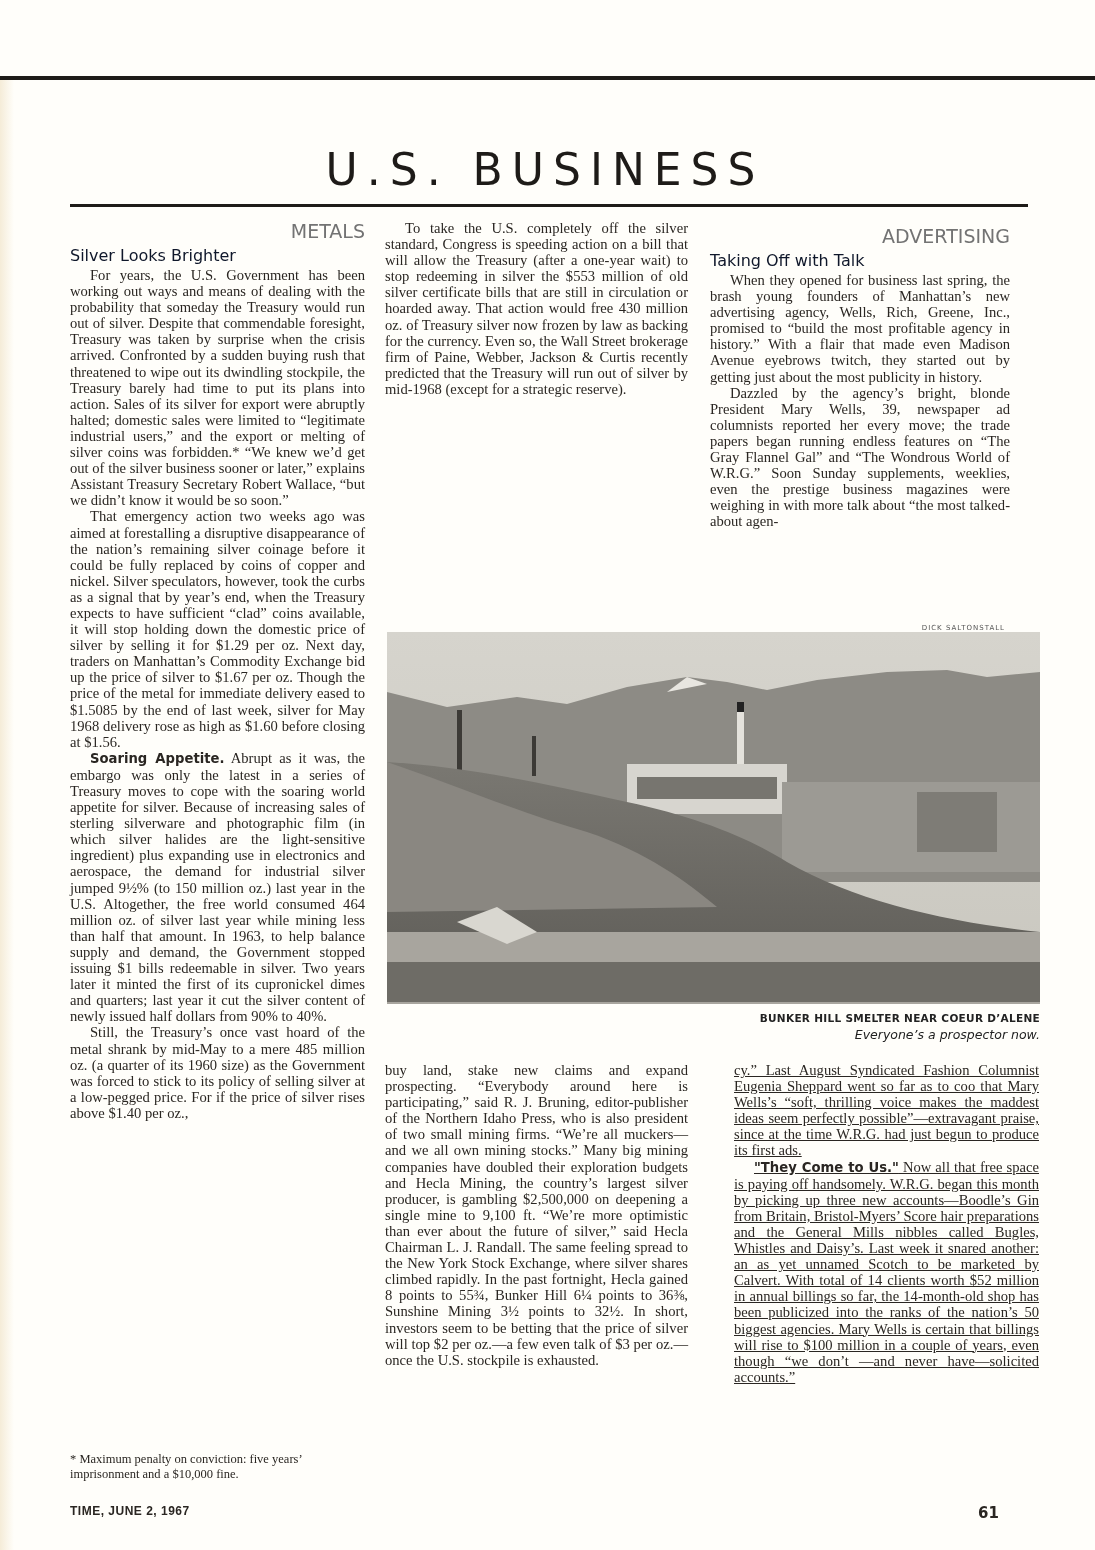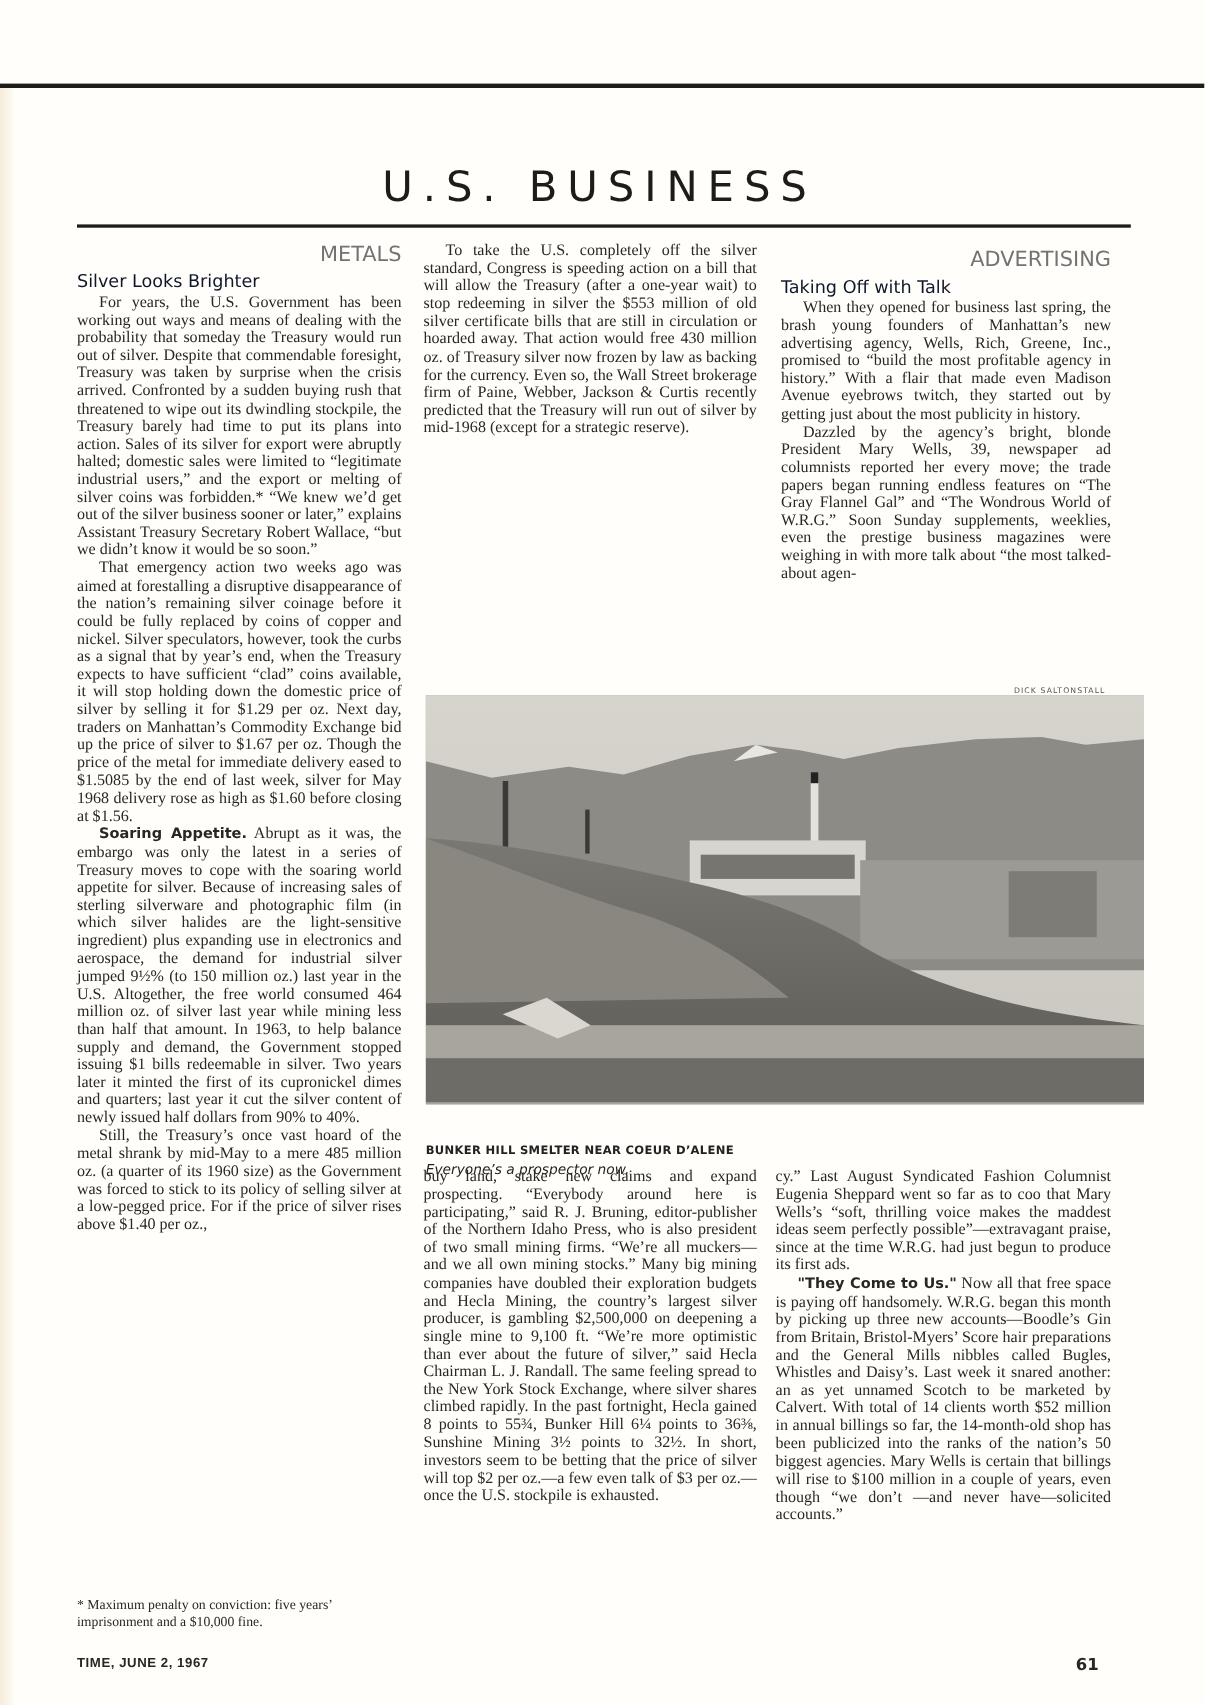--- a/index.html
+++ b/index.html
@@ -6,53 +6,53 @@
   body {
     width: 1095px; height: 1550px; position: relative; overflow: hidden;
     background: #fffefa;
     font-family: "Liberation Serif", serif;
     color: #2a2622;
   }
   .page-edge { position: absolute; left: 0; top: 78px; width: 14px; height: 1472px;
     background: linear-gradient(to right, #f5ecd8, #fffefa); }
   .top-rule { position: absolute; left: 0; top: 76px; width: 1095px; height: 4px; background: #1e1b18; }
   .masthead { position: absolute; left: 60px; top: 150px; width: 970px; text-align: center;
-    font-family: "DejaVu Sans", sans-serif; font-size: 38px; letter-spacing: 9px; font-weight: normal;
+    font-family: "DejaVu Sans", sans-serif; font-size: 44px; letter-spacing: 9px; font-weight: normal;
     color: #1e1b18; line-height: 40px; }
   .mast-rule { position: absolute; left: 70px; top: 204px; width: 958px; height: 3px; background: #1e1b18; }
 
   .col { position: absolute; font-size: 14.6px; line-height: 16.1px; text-align: justify;
     hyphens: manual; }
   .col p { margin: 0; text-indent: 20px; }
   .col p.noindent { text-indent: 0; }
   .section-label { font-family: "DejaVu Sans", sans-serif; font-size: 19px; text-align: right;
     margin: 0 0 4px 0; color: #737373; line-height: 22px; }
   .headline { font-family: "DejaVu Sans", sans-serif; font-size: 16px; font-weight: normal;
     margin: 0 0 1px 0; color: #0f172a; line-height: 20px; }
   .runin { font-family: "DejaVu Sans", sans-serif; font-weight: bold; font-size: 13.2px; }
 
   #col1 { left: 70px; top: 220px; width: 295px; }
   #col2-top { left: 385px; top: 220px; width: 303px; }
   #col3-top { left: 710px; top: 225px; width: 300px; }
   #col2-bot { left: 385px; top: 1062px; width: 303px; }
-  #col3-bot { left: 705px; top: 1062px; width: 305px; }
+  #col3-bot { left: 734px; top: 1062px; width: 305px; text-decoration: underline; }
 
   .footnote { position: absolute; left: 70px; top: 1452px; width: 295px; font-size: 12.5px; line-height: 15px; }
   .footer-left { position: absolute; left: 70px; top: 1504px; font-family: Liberation Sans, sans-serif;
     font-size: 12px; font-weight: bold; letter-spacing: 0.5px; }
   .footer-right { position: absolute; left: 978px; top: 1504px; font-family: "DejaVu Sans", sans-serif;
     font-size: 15px; font-weight: bold; }
 
   .credit { position: absolute; left: 880px; top: 624px; width: 125px; text-align: right;
     font-family: "DejaVu Sans", sans-serif; font-size: 7px; letter-spacing: 1px; color: #555; }
 
   .photo { position: absolute; left: 387px; top: 632px; width: 653px; height: 372px; overflow: hidden; background: #bdbbb4; }
   .photo svg { display: block; width: 653px; height: 372px; }
 
-  .caption { position: absolute; left: 387px; top: 1040px; width: 653px; text-align: left; }
+  .caption { position: absolute; left: 387px; top: 1012px; width: 653px; text-align: right; }
   .caption-title { font-family: "DejaVu Sans", sans-serif; font-size: 10.5px; font-weight: bold; letter-spacing: 0.3px; color: #222; }
   .caption-sub { font-family: "DejaVu Sans", sans-serif; font-style: italic; font-size: 12.5px; color: #222; margin-top: 3px; }
 </style>
 </head>
 <body>
 
 <div class="page-edge"></div>
 <div class="top-rule"></div>
 <div class="masthead">U.S. BUSINESS</div>
 <div class="mast-rule"></div>

